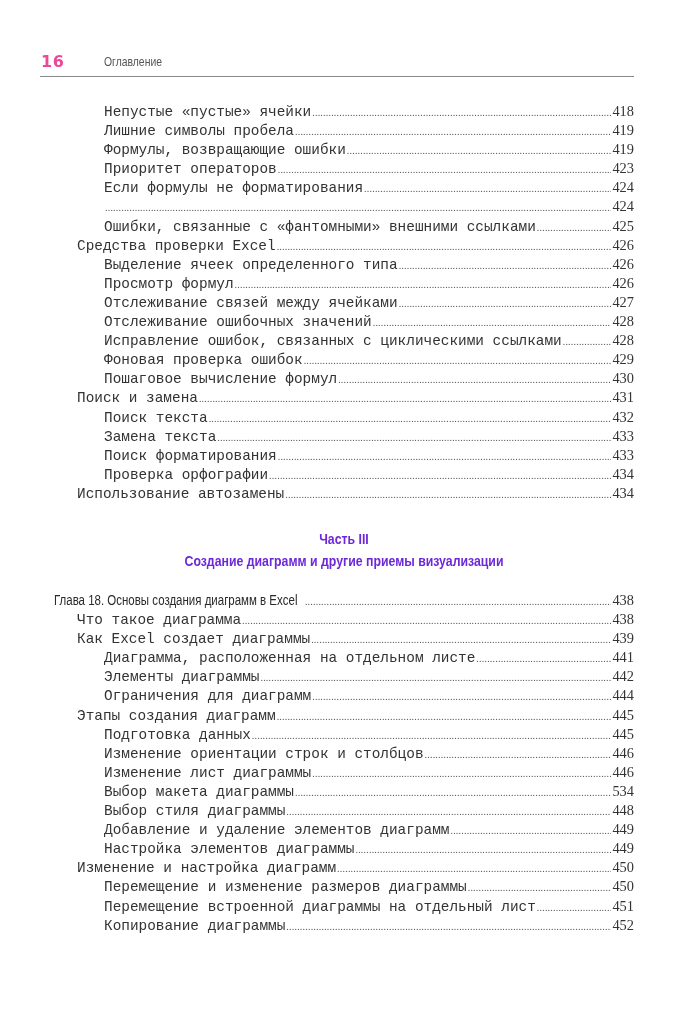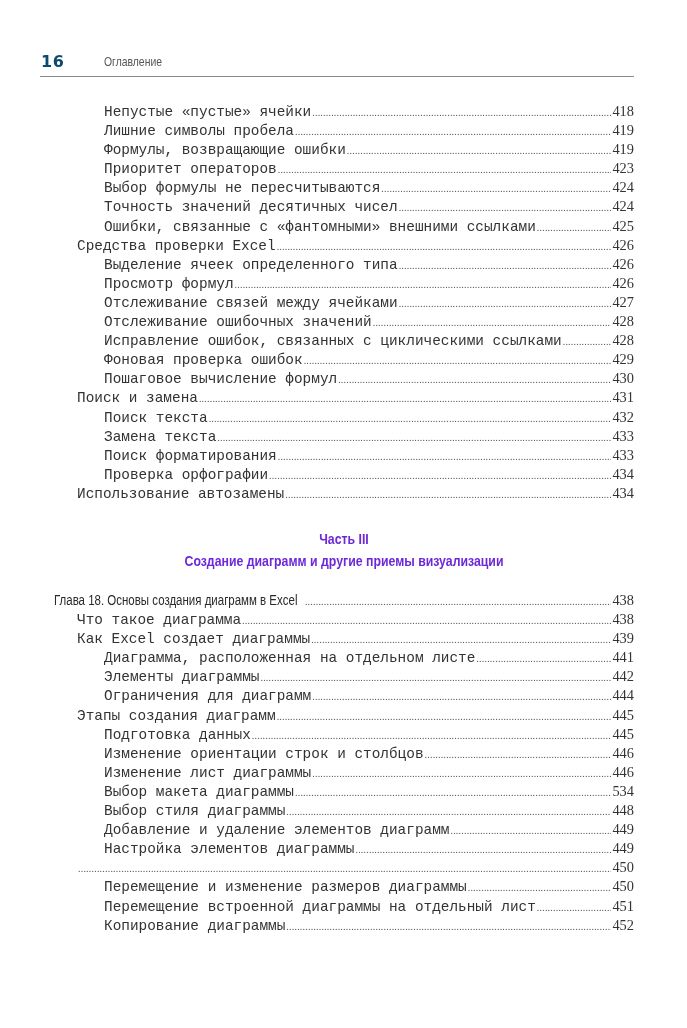--- a/index.html
+++ b/index.html
@@ -1,18 +1,18 @@
 <!DOCTYPE html>
 <html><head>
 <meta charset="utf-8">
 <style>
   html, body { margin: 0; padding: 0; background: #ffffff; }
   body { width: 687px; height: 1028px; position: relative; overflow: hidden; color: #2a2a2a; }
   .header { position: absolute; left: 40px; top: 50px; width: 594px; height: 26px; border-bottom: 1px solid #8a8a8a; }
-  .page-num { position: absolute; left: 1px; top: 2px; font-family: "DejaVu Sans", sans-serif; font-weight: bold; font-size: 16px; color: #0c4a6e; letter-spacing: 0.5px; }
+  .page-num { position: absolute; left: 1px; top: 2px; font-family: "DejaVu Sans", sans-serif; font-weight: bold; font-size: 16px; color: #ec4899; letter-spacing: 0.5px; }
   .running-title { position: absolute; left: 64px; top: 4px; font-family: "Liberation Sans", sans-serif; font-size: 13px; color: #555; transform: scaleX(0.8); transform-origin: left; }
   .toc { position: absolute; left: 54px; top: 103px; width: 580px; }
   .row { display: flex; align-items: baseline; height: 19.1px; font-family: "Liberation Serif", serif; font-size: 14.4px; color: #333; white-space: nowrap; }
   .row .title { flex: 0 0 auto; font-family: Liberation Mono, monospace; }
   .row .dots { flex: 1 1 auto; overflow: hidden; margin: 0 1px; color: #555; font-size: 10px; letter-spacing: 0.2px; }
   .row .dots::before { content: "........................................................................................................................................................................................................................................................"; }
   .row .page { flex: 0 0 auto; }
   .l0 { padding-left: 0px; }
   .l1 { padding-left: 23px; }
   .l2 { padding-left: 50px; }
@@ -45,26 +45,25 @@
       <span class="title">Формулы, возвращающие ошибки</span>
       <span class="dots"></span>
       <span class="page">419</span>
     </div>
     <div class="row l2">
       <span class="title">Приоритет операторов</span>
       <span class="dots"></span>
       <span class="page">423</span>
     </div>
     <div class="row l2">
-      <span class="title">Выбор формулы не пересчитываются</span>
+      <span class="title">Если формулы не форматирования</span>
       <span class="dots"></span>
       <span class="page">424</span>
     </div>
     <div class="row l2">
-      <span class="title">Точность значений десятичных чисел</span>
       <span class="dots"></span>
       <span class="page">424</span>
     </div>
     <div class="row l2">
       <span class="title">Ошибки, связанные с «фантомными» внешними ссылками</span>
       <span class="dots"></span>
       <span class="page">425</span>
     </div>
     <div class="row l1">
       <span class="title">Средства проверки Excel</span>
@@ -208,20 +207,21 @@
       <span class="title">Добавление и удаление элементов диаграмм</span>
       <span class="dots"></span>
       <span class="page">449</span>
     </div>
     <div class="row l2">
       <span class="title">Настройка элементов диаграммы</span>
       <span class="dots"></span>
       <span class="page">449</span>
     </div>
     <div class="row l1">
+      <span class="title">Изменение и настройка диаграмм</span>
       <span class="dots"></span>
       <span class="page">450</span>
     </div>
     <div class="row l2">
       <span class="title">Перемещение и изменение размеров диаграммы</span>
       <span class="dots"></span>
       <span class="page">450</span>
     </div>
     <div class="row l2">
       <span class="title">Перемещение встроенной диаграммы на отдельный лист</span>

